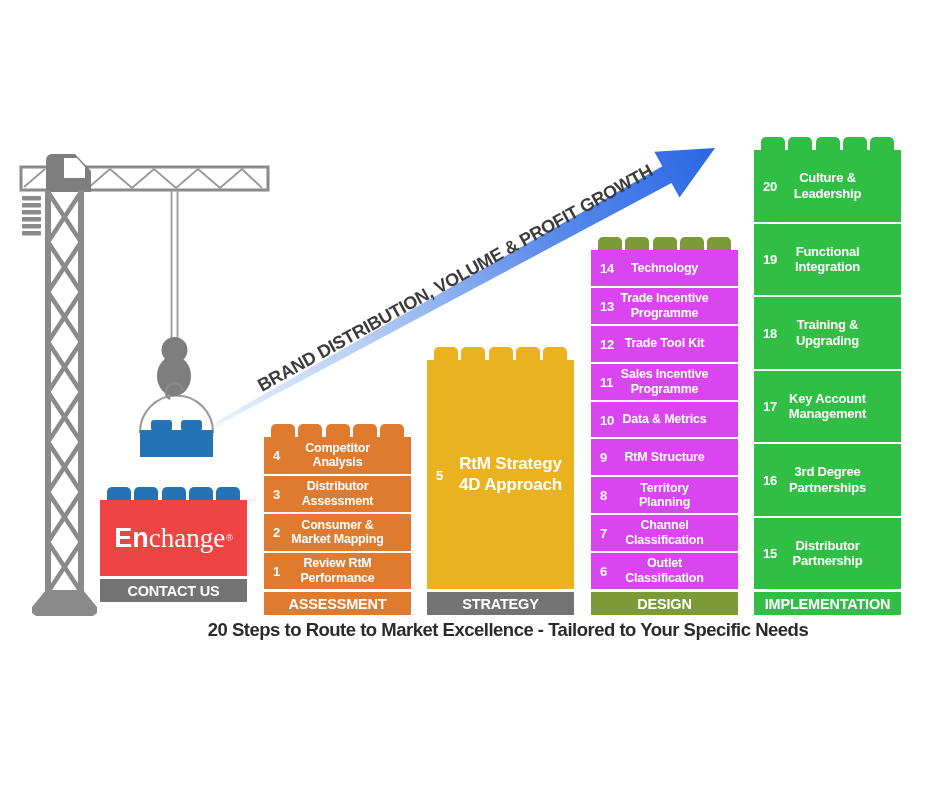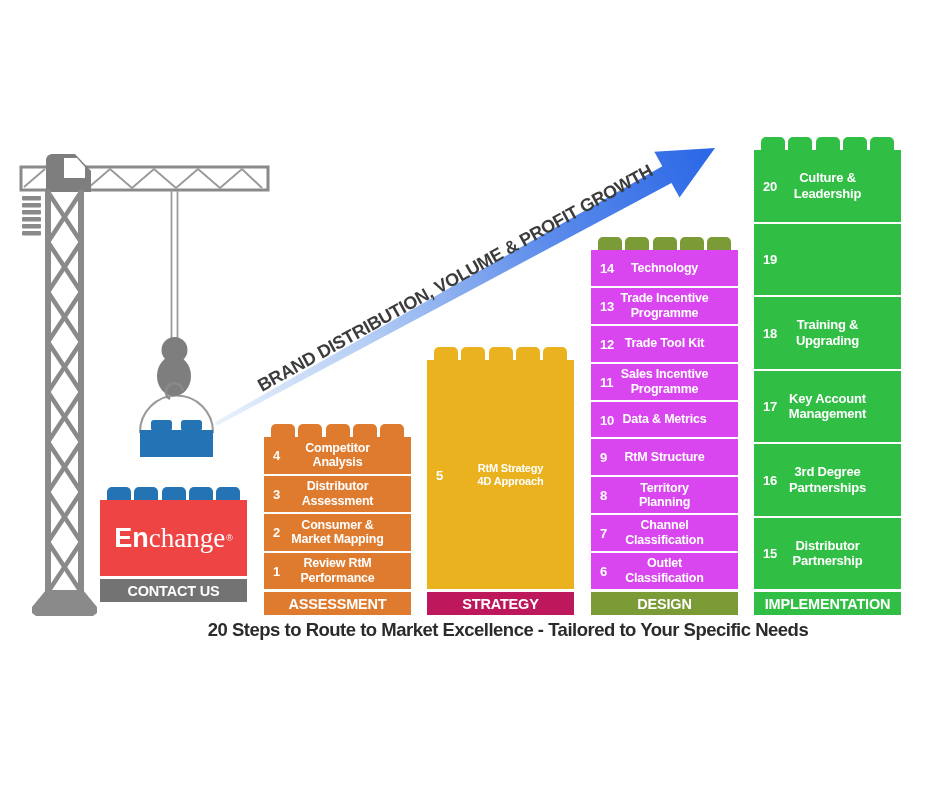--- a/index.html
+++ b/index.html
@@ -20,21 +20,21 @@
   .num{
     position:absolute; left:9px; top:50%; transform:translateY(-50%);
     font-weight:bold; font-size:13px; letter-spacing:-0.2px;
   }
   .lbl{
     width:100%; text-align:center; font-weight:bold; font-size:12.5px;
     line-height:1.18; letter-spacing:-0.2px; white-space:pre-line; padding:0 2px;
     box-sizing:border-box;
   }
   .col-impl .lbl{font-size:13px;}
-  .col-strategy .lbl{font-size:11px;margin-left:20px;}
+  .col-strategy .lbl{font-size:17px;margin-left:20px;}
   .footer{
     margin-top:3px; height:23px; display:flex; align-items:center; justify-content:center;
     color:#fff; font-weight:bold; font-size:14.5px; letter-spacing:-0.2px;
   }
   .logo{
     flex:1; display:flex; align-items:center; justify-content:center; color:#fff;
     font-size:27px; letter-spacing:0;
   }
   .logo b{font-family:"Liberation Sans", sans-serif; font-weight:700;}
   .logo .serif{font-family:"Liberation Serif", serif; font-weight:400;}
@@ -189,21 +189,21 @@
         <i class="stud" style="background-color: rgb(234, 178, 31);"></i>
         <i class="stud" style="background-color: rgb(234, 178, 31);"></i>
     </div>
     <div class="body" style="height: 229px; background-color: rgb(234, 178, 31);">
       <div class="item">
         <span class="num">5</span>
         <span class="lbl">RtM Strategy
 4D Approach</span>
       </div>
     </div>
-    <div class="footer" style="background-color: #be185d;">STRATEGY</div>
+    <div class="footer" style="background-color: #737373;">STRATEGY</div>
   </div>
 
   <div class="col" style="left:591px; top:237px;">
     <div class="studs">
       <i class="stud" style="background-color: rgb(123, 155, 54);"></i>
         <i class="stud" style="background-color: rgb(123, 155, 54);"></i>
         <i class="stud" style="background-color: rgb(123, 155, 54);"></i>
         <i class="stud" style="background-color: rgb(123, 155, 54);"></i>
         <i class="stud" style="background-color: rgb(123, 155, 54);"></i>
     </div>
@@ -262,20 +262,22 @@
         <i class="stud" style="background-color: rgb(49, 190, 69);"></i>
     </div>
     <div class="body" style="height: 439px; background-color: rgb(49, 190, 69);">
       <div class="item">
         <span class="num">20</span>
         <span class="lbl">Culture &amp;
 Leadership</span>
       </div>
       <div class="item">
         <span class="num">19</span>
+        <span class="lbl">Functional
+Integration</span>
       </div>
       <div class="item">
         <span class="num">18</span>
         <span class="lbl">Training &amp;
 Upgrading</span>
       </div>
       <div class="item">
         <span class="num">17</span>
         <span class="lbl">Key Account
 Management</span>

